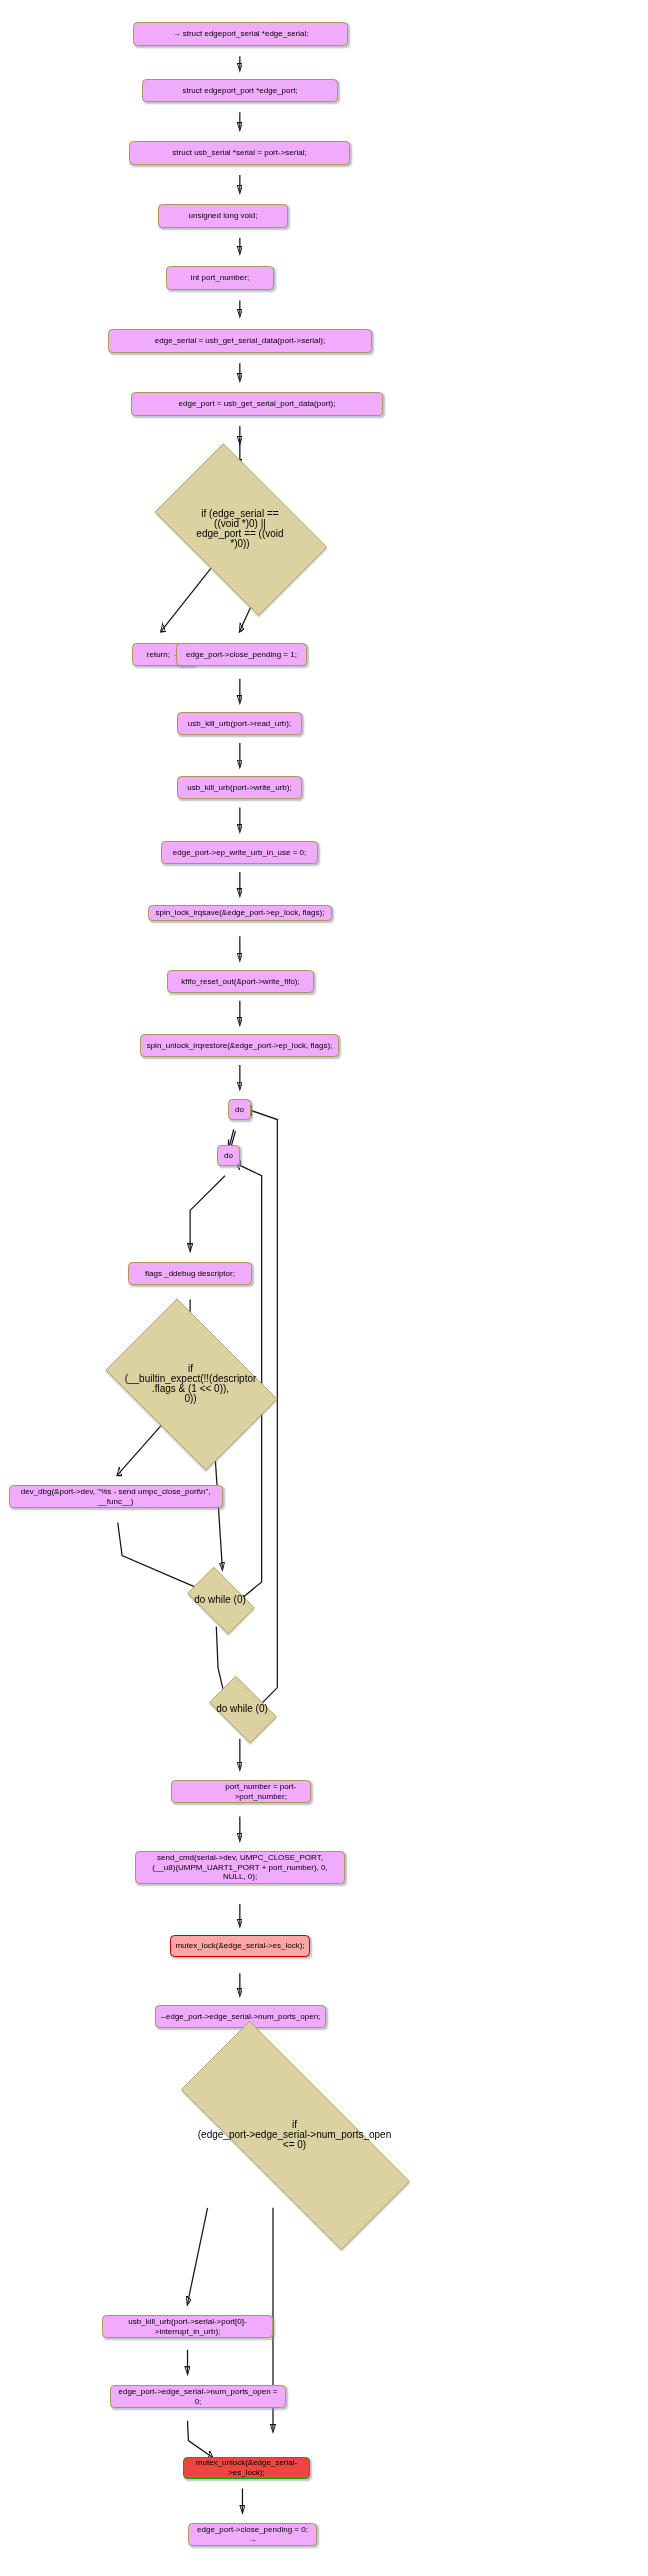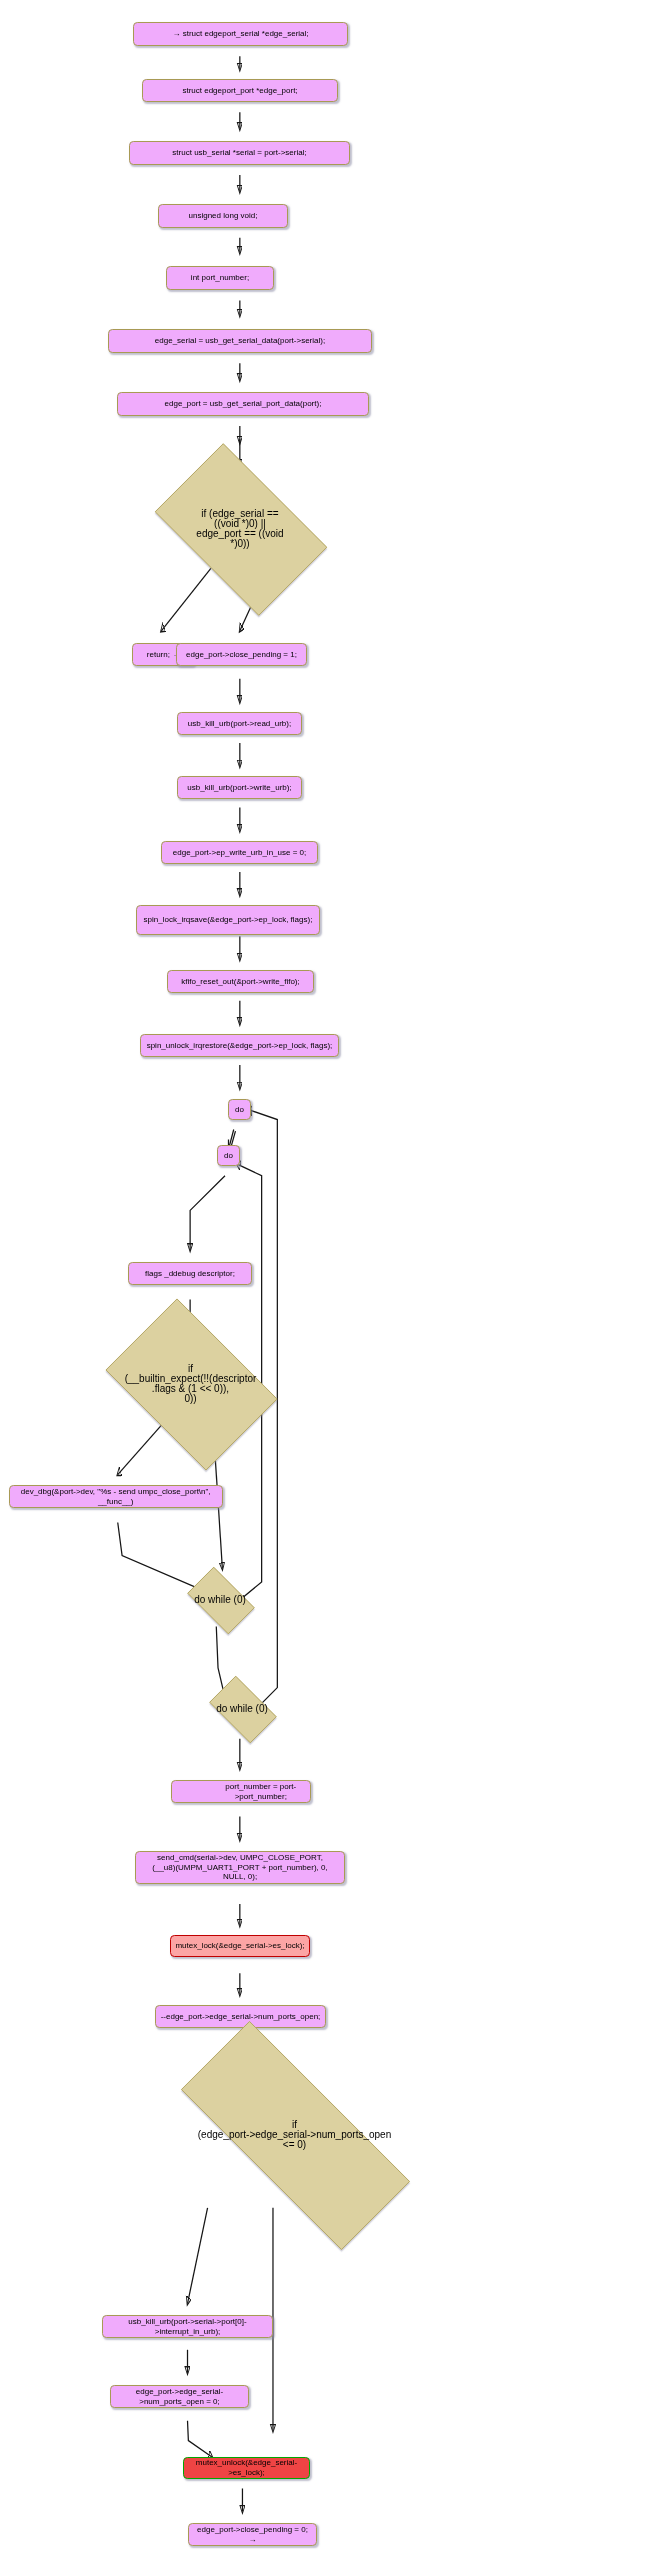--- a/index.html
+++ b/index.html
@@ -161,41 +161,41 @@
   <div class="node" style="left: 142px; top: 79px; width: 196px; height: 23px;">struct edgeport_port *edge_port;</div>
 
   <div class="node" style="left: 129px; top: 141px; width: 221px; height: 23.6px;">struct usb_serial *serial = port-&gt;serial;</div>
 
   <div class="node" style="left: 158px; top: 204px; width: 130px; height: 23.6px;">unsigned long void;</div>
 
   <div class="node" style="left: 166px; top: 266px; width: 108px; height: 23.6px;">int port_number;</div>
 
   <div class="node" style="left: 108px; top: 329px; width: 264px; height: 23.6px;">edge_serial = usb_get_serial_data(port-&gt;serial);</div>
 
-  <div class="node" style="left: 117px; top: 392px; width: 252px; height: 23.6px;">edge_port = usb_get_serial_port_data(port);</div>
+  <div class="node" style="left: 131px; top: 392px; width: 252px; height: 23.6px;">edge_port = usb_get_serial_port_data(port);</div>
 
   <div class="decision" style="left: 137px; top: 461px; width: 206px; height: 135px;">
     <div class="dshape"></div>
     <div class="dlabel">if (edge_serial ==
 ((void *)0) ||
 edge_port == ((void
 *)0))</div>
   </div>
 
   <div class="node" style="left: 132px; top: 643px; width: 63px; height: 23px;">return; →</div>
 
   <div class="node" style="left: 176px; top: 643px; width: 131px; height: 23px;">edge_port-&gt;close_pending = 1;</div>
 
   <div class="node" style="left: 177px; top: 712px; width: 125px; height: 23px;">usb_kill_urb(port-&gt;read_urb);</div>
 
   <div class="node" style="left: 177px; top: 776px; width: 125px; height: 23px;">usb_kill_urb(port-&gt;write_urb);</div>
 
   <div class="node" style="left: 161px; top: 841px; width: 157px; height: 23px;">edge_port-&gt;ep_write_urb_in_use = 0;</div>
 
-  <div class="node" style="left: 136px; top: 905px; width: 184px; height: 30px;">spin_lock_irqsave(&amp;edge_port-&gt;ep_lock, flags);</div>
+  <div class="node" style="left: 148px; top: 905px; width: 184px; height: 16px;">spin_lock_irqsave(&amp;edge_port-&gt;ep_lock, flags);</div>
 
   <div class="node" style="left: 167px; top: 970px; width: 147px; height: 23px;">kfifo_reset_out(&amp;port-&gt;write_fifo);</div>
 
   <div class="node" style="left: 140px; top: 1034px; width: 199px; height: 23px;">spin_unlock_irqrestore(&amp;edge_port-&gt;ep_lock, flags);</div>
 
   <div class="node" style="left: 228px; top: 1099px; width: 23px; height: 21px;">do</div>
 
   <div class="node" style="left: 217px; top: 1145px; width: 23px; height: 21px;">do</div>
 
   <div class="node" style="left: 128px; top: 1262px; width: 124px; height: 23px;">flags _ddebug descriptor;</div>
@@ -231,20 +231,20 @@
 
   <div class="decision" style="left: 135px; top: 2067px; width: 319px; height: 135px;">
     <div class="dshape"></div>
     <div class="dlabel">if
 (edge_port-&gt;edge_serial-&gt;num_ports_open
 &lt;= 0)</div>
   </div>
 
   <div class="node" style="left: 102px; top: 2315px; width: 171px; height: 23px;">usb_kill_urb(port-&gt;serial-&gt;port[0]-&gt;interrupt_in_urb);</div>
 
-  <div class="node" style="left: 110px; top: 2385px; width: 139px; height: 23px;">edge_port-&gt;edge_serial-&gt;num_ports_open = 0;</div>
+  <div class="node" style="left: 110px; top: 2385px; width: 176px; height: 23px;">edge_port-&gt;edge_serial-&gt;num_ports_open = 0;</div>
 
   <div class="node release" style="left: 183px; top: 2457px; width: 127px; height: 22px;">mutex_unlock(&amp;edge_serial-&gt;es_lock);</div>
 
   <div class="node" style="left: 188px; top: 2523px; width: 129px; height: 23px;">edge_port-&gt;close_pending = 0; →</div>
 
 </div>
 
 
 </body></html>

